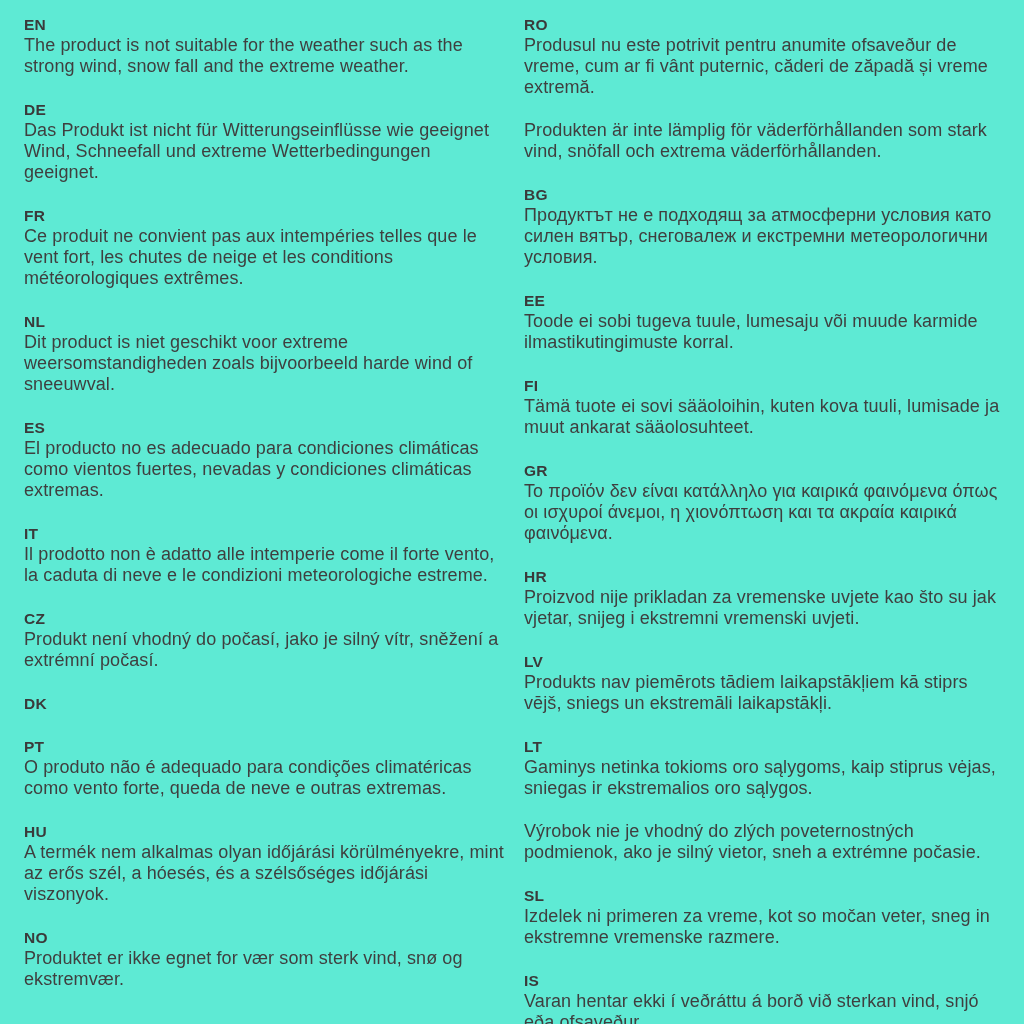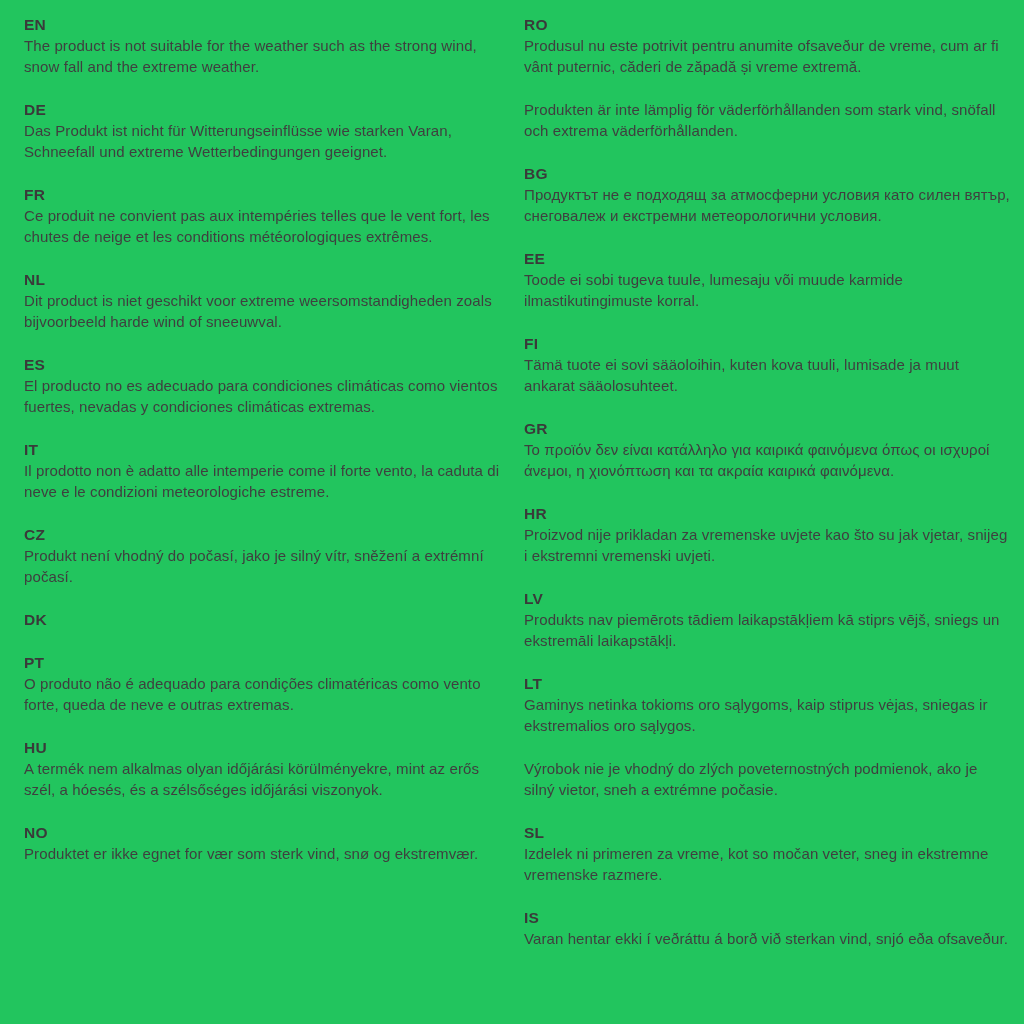--- a/index.html
+++ b/index.html
@@ -6,21 +6,21 @@
   html, body {
     width: 1024px;
     height: 1024px;
     background: #ffffff;
     font-family: "Liberation Sans", "DejaVu Sans", sans-serif;
     overflow: hidden;
   }
   .page {
     width: 1024px;
     height: 1024px;
-    background: #22c55e;
+    background: #5eead4;
     padding: 14px 18px 0 24px;
     display: flex;
     gap: 14px;
   }
   .col {
     width: 486px;
     flex: 0 0 486px;
     display: flex;
     flex-direction: column;
   }
@@ -28,38 +28,38 @@
     margin-bottom: 22px;
   }
   .lang-code {
     font-weight: bold;
     font-size: 15.5px;
     line-height: 21px;
     color: #3a3a3a;
     letter-spacing: 0.2px;
   }
   .lang-text {
-    font-size: 15px;
+    font-size: 18px;
     line-height: 21px;
     color: #3f3f3f;
     letter-spacing: 0.1px;
   }
 </style>
 </head>
 <body>
 
 <div class="page">
   <div class="col">
       <div class="entry">
         <div class="lang-code">EN</div>
         <div class="lang-text">The product is not suitable for the weather such as the strong wind, snow fall and the extreme weather.</div>
       </div>
       <div class="entry">
         <div class="lang-code">DE</div>
-        <div class="lang-text">Das Produkt ist nicht für Witterungseinflüsse wie starken Varan, Schneefall und extreme Wetterbedingungen geeignet.</div>
+        <div class="lang-text">Das Produkt ist nicht für Witterungseinflüsse wie geeignet Wind, Schneefall und extreme Wetterbedingungen geeignet.</div>
       </div>
       <div class="entry">
         <div class="lang-code">FR</div>
         <div class="lang-text">Ce produit ne convient pas aux intempéries telles que le vent fort, les chutes de neige et les conditions météorologiques extrêmes.</div>
       </div>
       <div class="entry">
         <div class="lang-code">NL</div>
         <div class="lang-text">Dit product is niet geschikt voor extreme weersomstandigheden zoals bijvoorbeeld harde wind of sneeuwval.</div>
       </div>
       <div class="entry">

